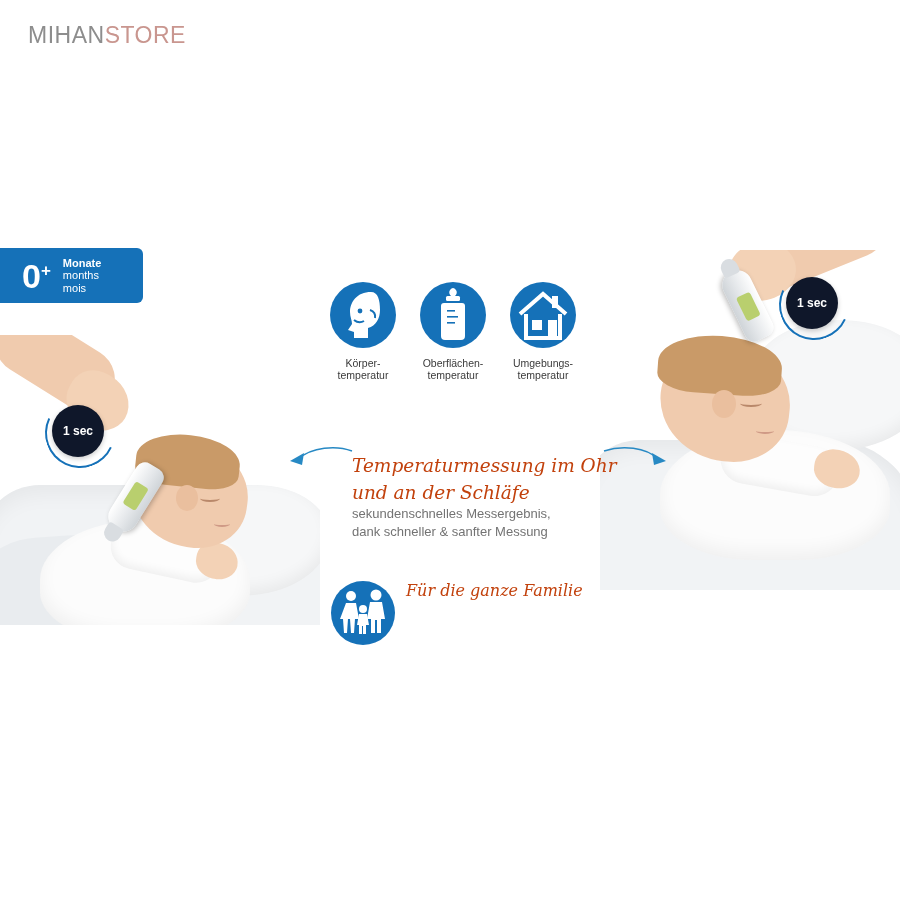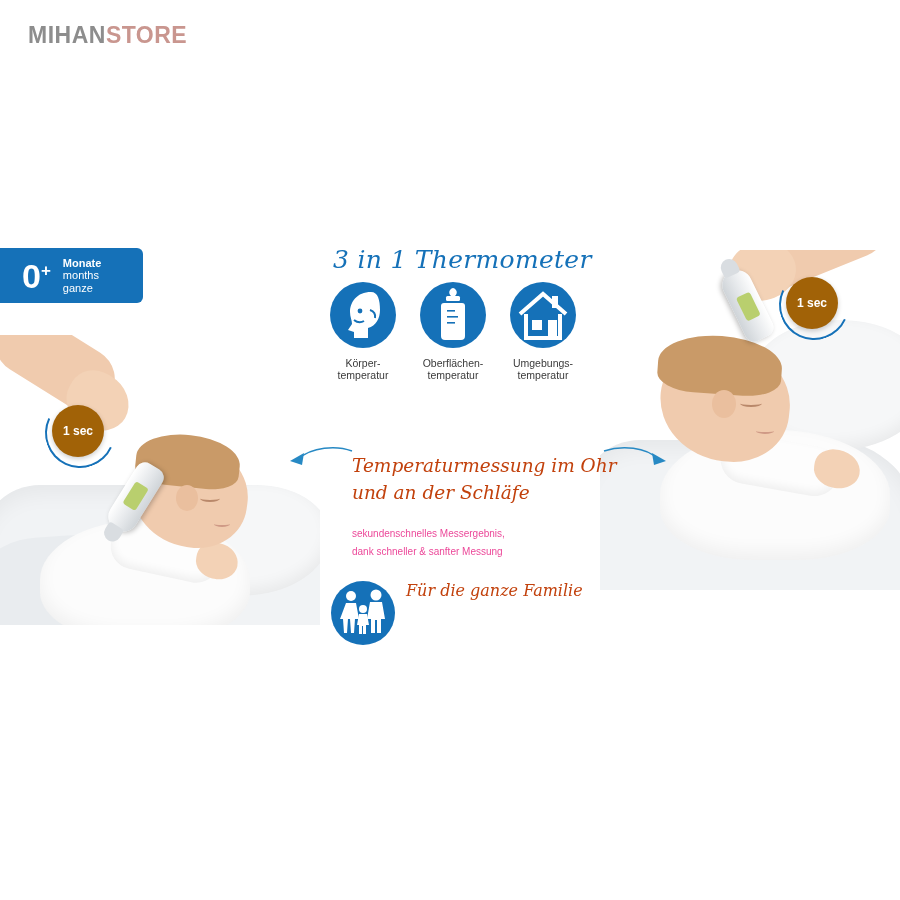--- a/index.html
+++ b/index.html
@@ -15,21 +15,21 @@
     overflow: hidden;
   }
 
   
   #brand {
     position: absolute;
     left: 28px;
     top: 22px;
     font-size: 23px;
     letter-spacing: 0.5px;
-    font-weight: 700;
+    font-weight: 400;
   }
   #brand .part-a { color: #8d8d8d; }
   #brand .part-b { color: #c9968f; }
 
   
   #banner {
     position: absolute;
     left: 0;
     top: 215px;
     width: 900px;
@@ -163,21 +163,21 @@
     background: #d9dde1;
     border-radius: 50% 20% 20% 50%;
   }
 
   
   .sec-badge {
     position: absolute;
     width: 52px;
     height: 52px;
     border-radius: 50%;
-    background: #a16207;
+    background: #0f172a;
     color: #fff;
     display: flex;
     align-items: center;
     justify-content: center;
     font-size: 12px;
     font-weight: bold;
     box-shadow: 0 2px 5px rgba(0,0,0,0.2);
   }
   .sec-badge .arc {
     position: absolute;
@@ -269,23 +269,23 @@
   #script-1 {
     position: absolute;
     left: 352px;
     top: 237px;
     font-size: 18.5px;
     line-height: 27px;
   }
   #sub-1 {
     position: absolute;
     left: 352px;
-    top: 310px;
-    font-size: 10px;
-    color: #ec4899;
+    top: 290px;
+    font-size: 13px;
+    color: #737373;
     line-height: 18px;
   }
 
   #family-circle {
     position: absolute;
     left: 331px;
     top: 366px;
     width: 64px;
     height: 64px;
     border-radius: 50%;
@@ -379,25 +379,24 @@
     <span>1 sec</span>
   </div>
 
   <div id="age-badge">
     <div class="num">
       <span>0</span><span class="plus">+</span>
     </div>
     <div class="lines">
       <div class="l1">Monate</div>
       <div>months</div>
-      <div>ganze</div>
-    </div>
-  </div>
-
-  <div id="headline" class="script">3 in 1 Thermometer</div>
+      <div>mois</div>
+    </div>
+  </div>
+
 
   <div class="feature-row">
 
     <div class="feature">
       <div class="circle">
         <svg width="66" height="66" viewBox="0 0 66 66">
           <path d="M41 10 C27 10 20 20 20 30 C20 35 22 38 22 42 L18 48 L24 50 L24 56 L38 56 L38 46 C46 44 50 36 50 28 C50 18 48 10 41 10 Z" fill="#ffffff"></path>
           <circle cx="30" cy="29" r="2.4" fill="#1571b8"></circle>
           <path d="M24 38 q5 4 10 1" stroke="#1571b8" stroke-width="2" fill="none"></path>
           <path d="M40 28 q6 2 5 8" stroke="#1571b8" stroke-width="2" fill="none"></path>

